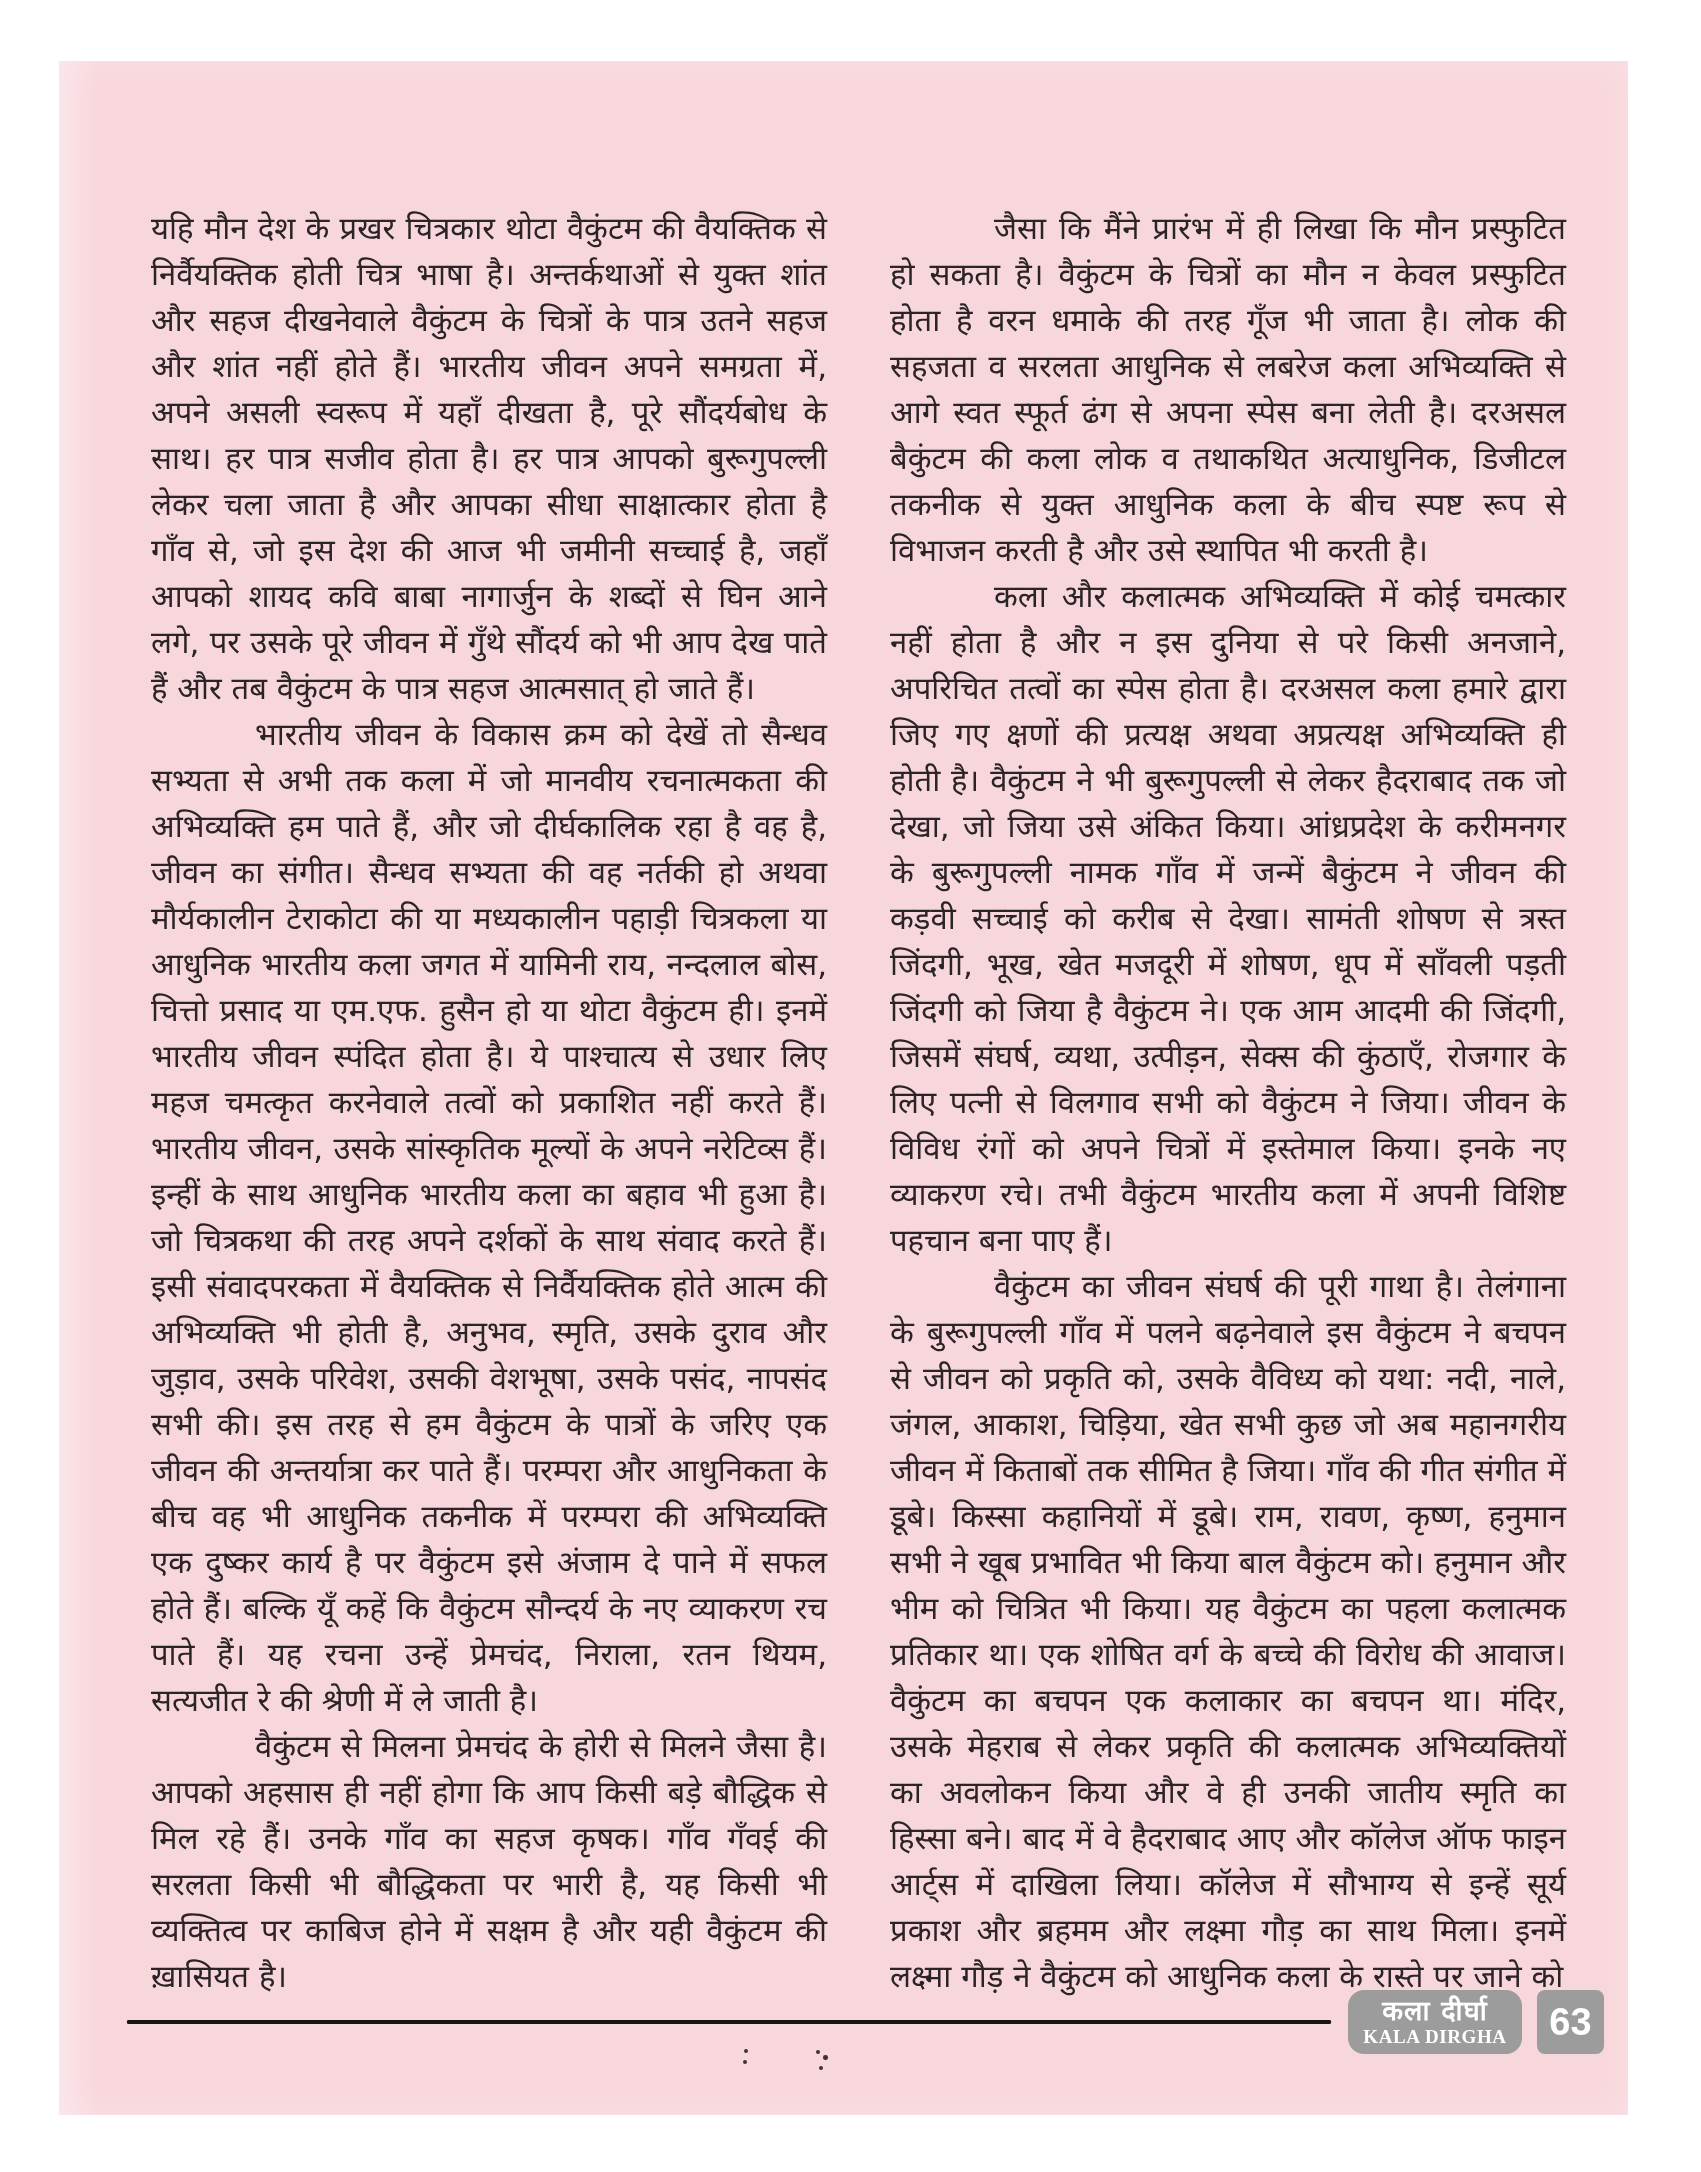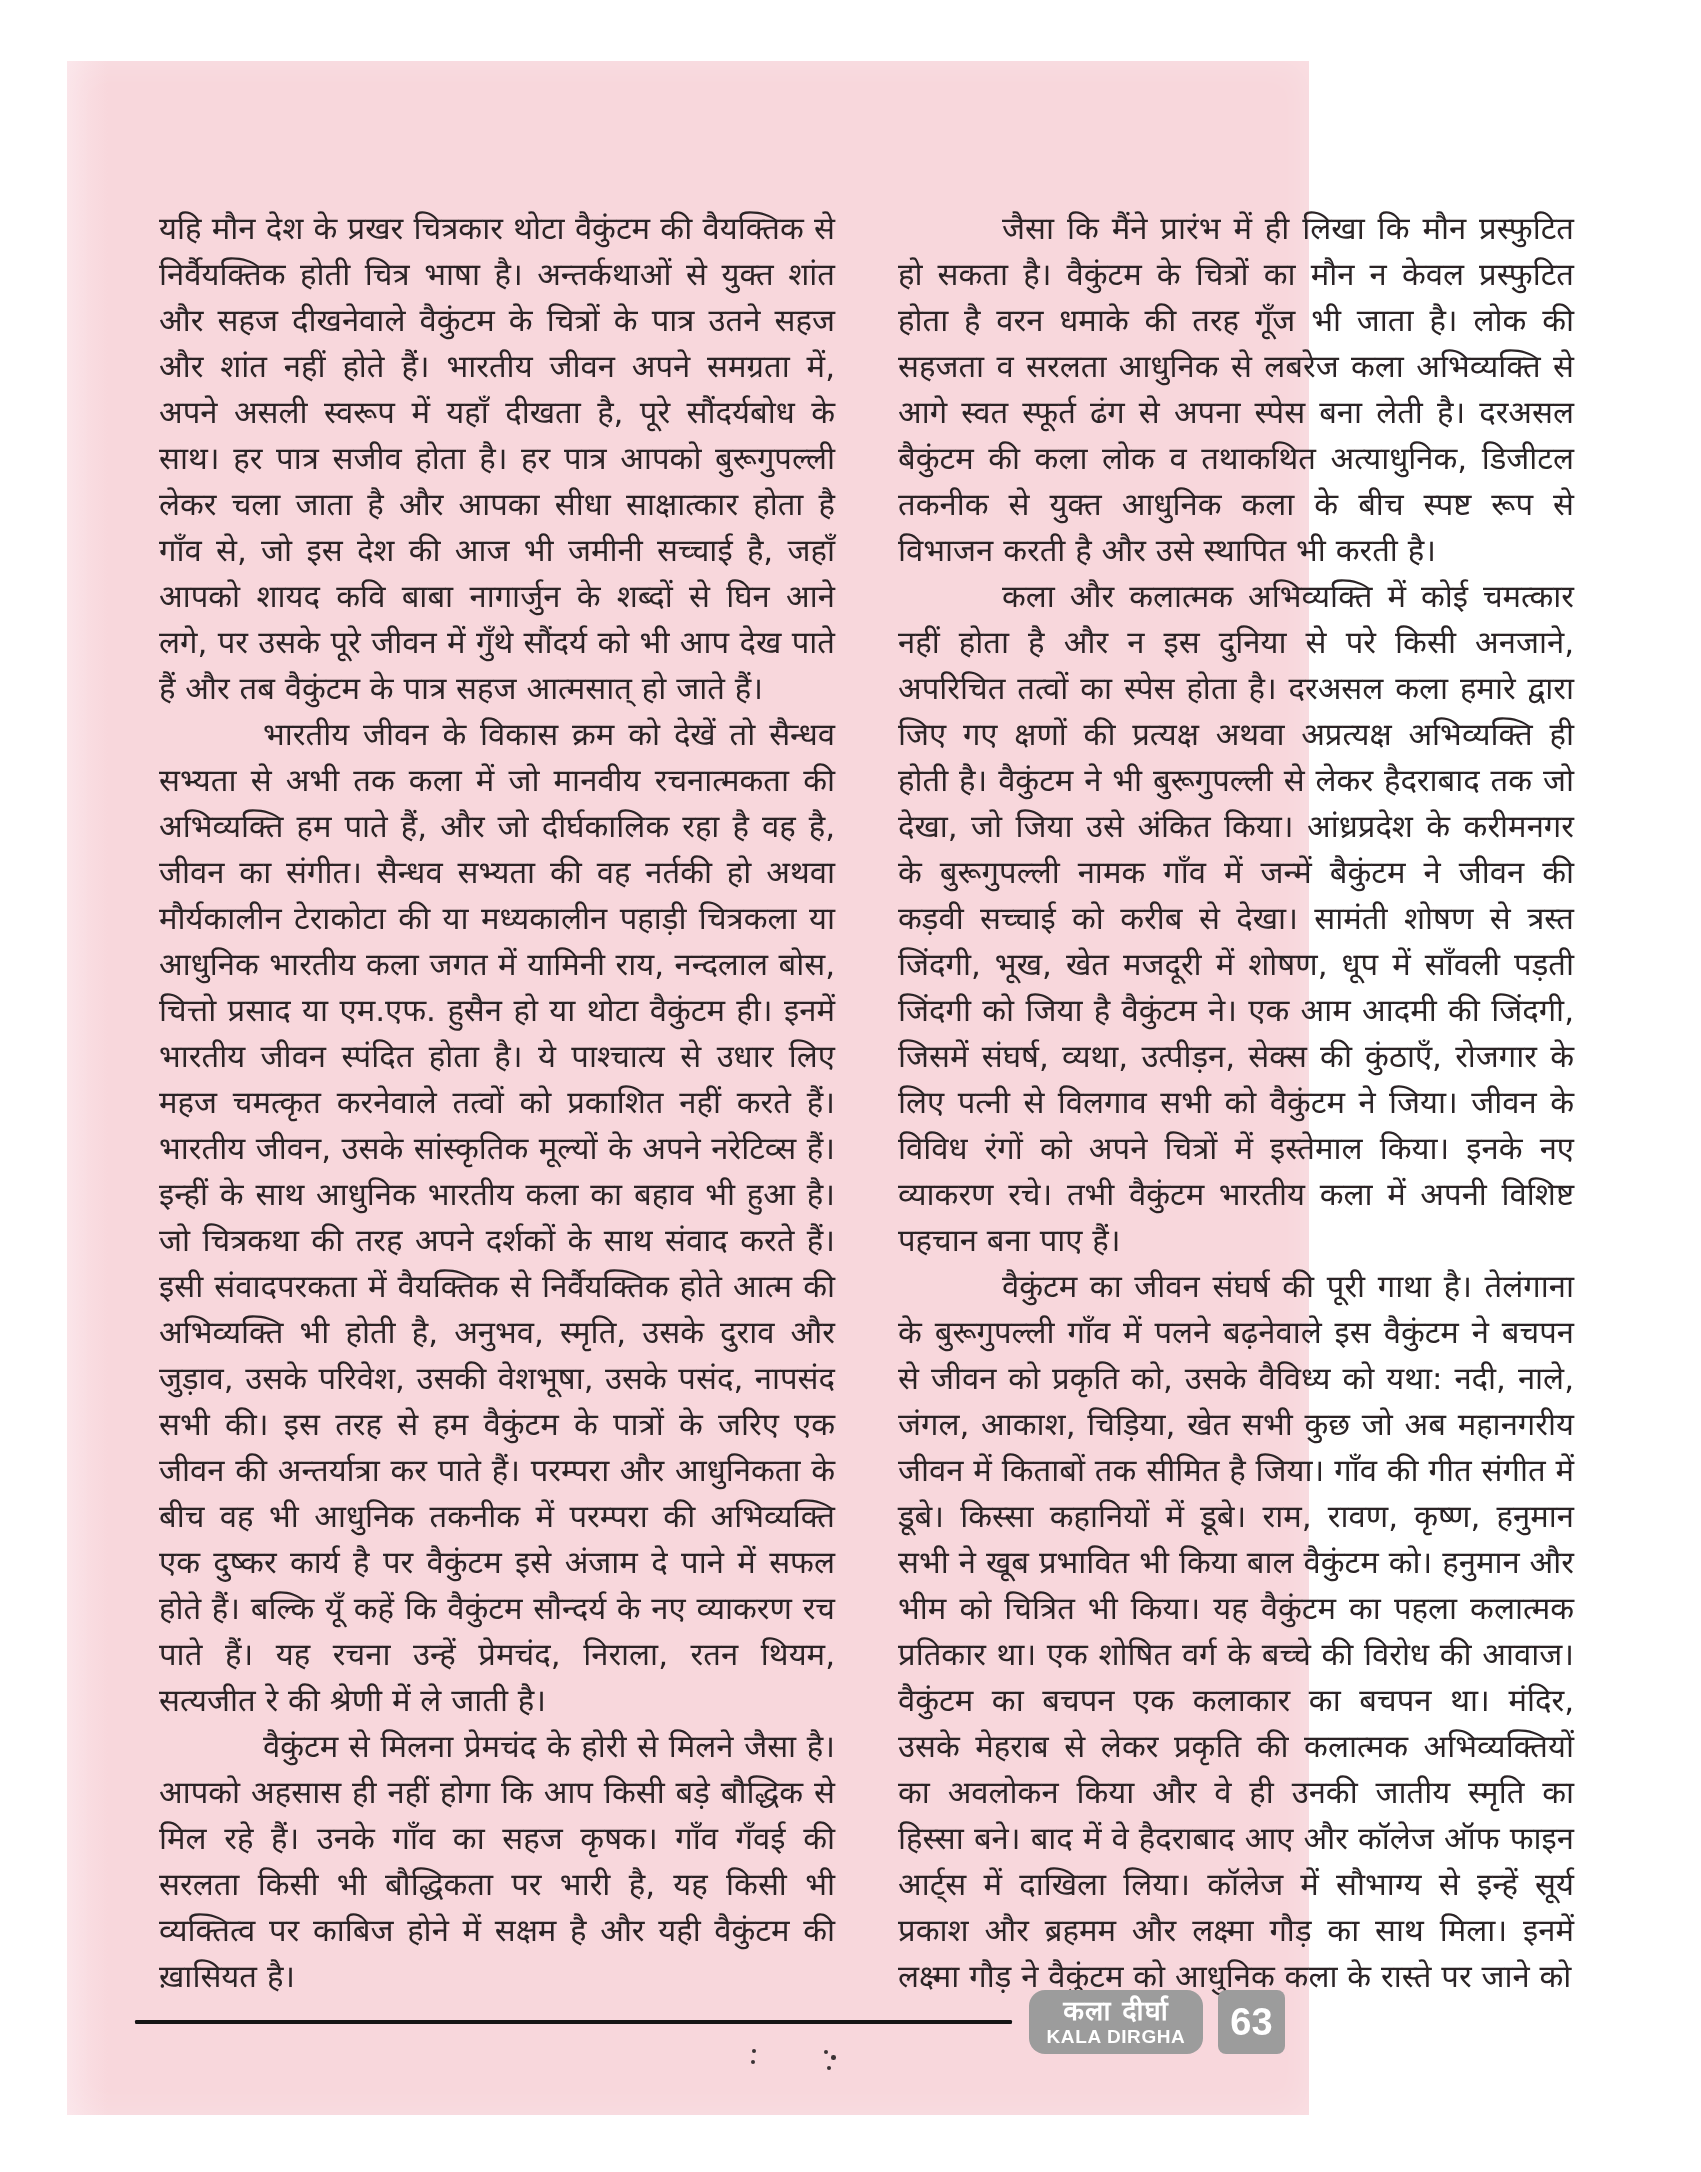--- a/index.html
+++ b/index.html
@@ -13,23 +13,23 @@
     position: relative;
     font-family: "DejaVu Sans", sans-serif;
   }
   .scan {
     position: absolute;
     inset: 0;
     background: #ffffff;
   }
   .page {
     position: absolute;
-    left: 67px;
+    left: 59px;
     top: 61px;
-    width: 1242px;
+    width: 1569px;
     height: 2054px;
     background: linear-gradient(90deg, #fbe2e7 0px, #f8d7dc 41px, #f8d7dc 100%);
     box-shadow: inset 0 0 35px rgba(255,255,255,0.25);
   }
   .cols {
     position: absolute;
     left: 92px;
     top: 144px;
     width: 1414px;
     display: flex;
@@ -85,21 +85,21 @@
     font-weight: bold;
     line-height: 30px;
     letter-spacing: 1.2px;
     font-family: "DejaVu Sans", sans-serif;
   }
   .logo-en {
     font-size: 19px;
     font-weight: bold;
     line-height: 22px;
     letter-spacing: 0.6px;
-    font-family: Liberation Sans, sans-serif;
+    font-family: Liberation Serif, serif;
   }
   .jinfo {
     flex: 0 0 auto;
     margin-left: 14px;
     color: #1c1c1c;
     white-space: nowrap;
   }
   .ji-hi {
     font-size: 17px;
     font-weight: bold;

